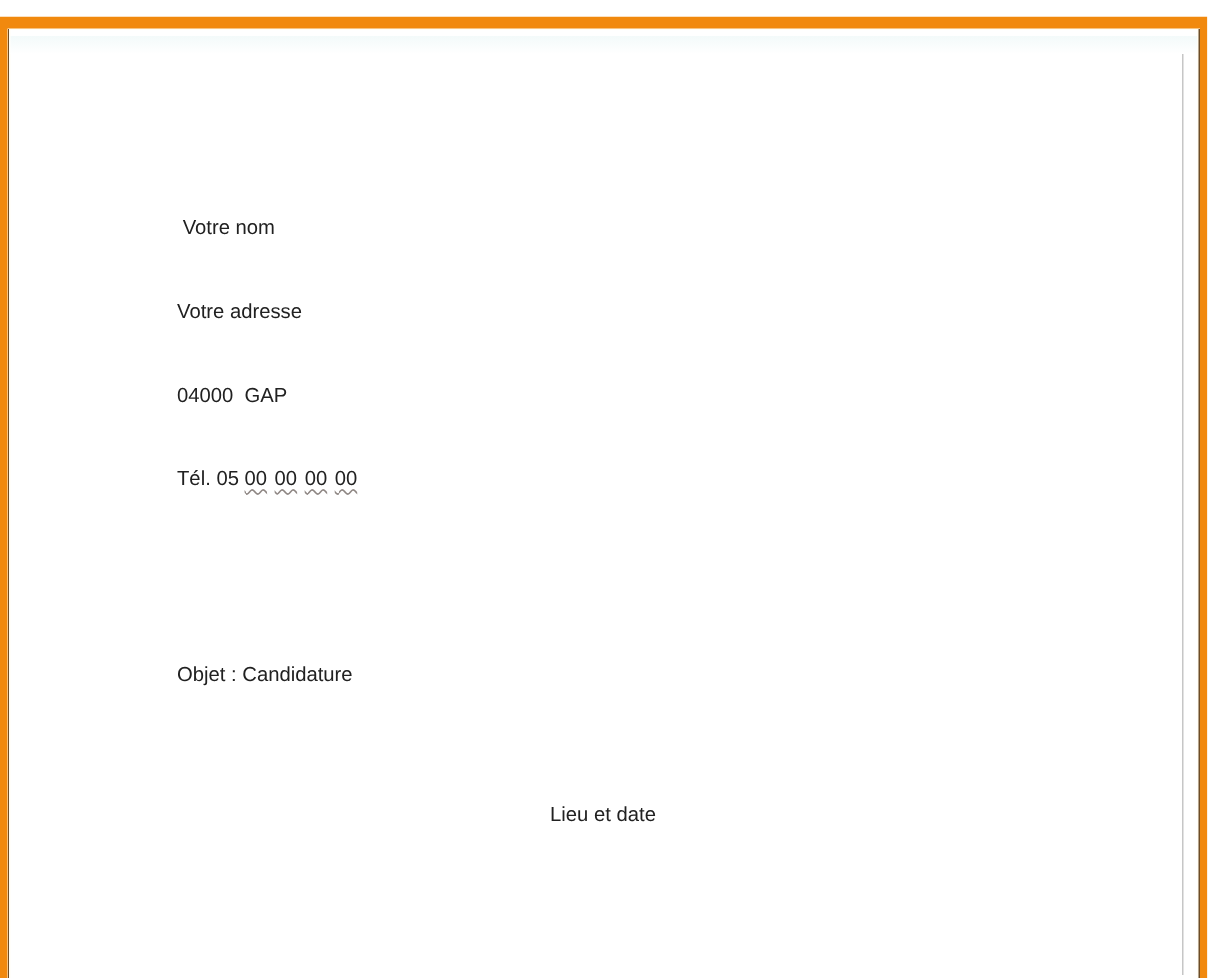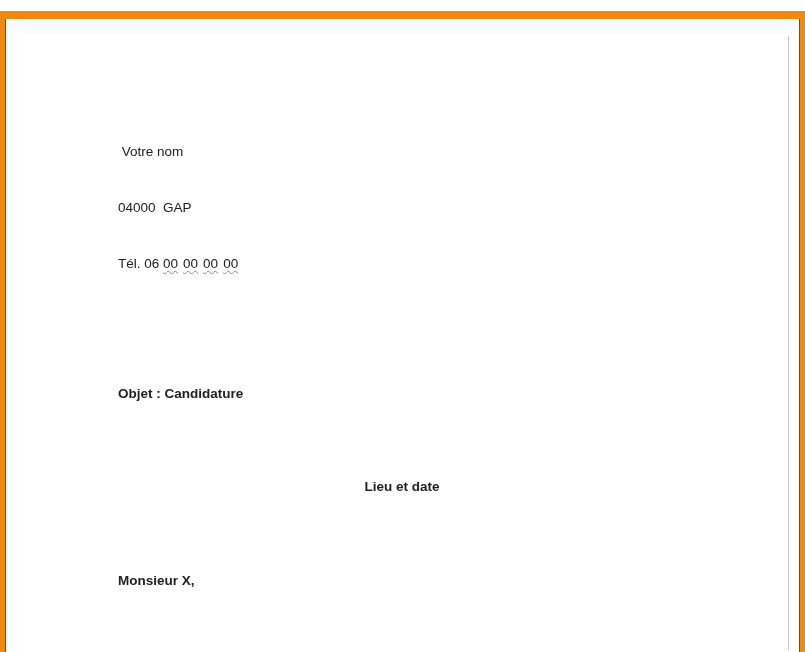--- a/index.html
+++ b/index.html
@@ -41,21 +41,21 @@
   }
   .letter {
     position: absolute;
     left: 0; top: 0; right: 0;
     padding: 30px 60px 0 111px;
     font-size: 13.5px;
     line-height: 18.6px;
     color: #212121;
     white-space: pre;
   }
-  .block { margin-top: 19px; font-weight: bold; }
+  .block { margin-top: 19px; }
   .place-date { text-align: center; padding-right: 52px; }
   .squiggle {
     text-decoration-line: underline;
     text-decoration-style: wavy;
     text-decoration-color: #8f8784;
     text-decoration-thickness: 1px;
     text-underline-offset: 2px;
     margin-right: 5px;
   }
 </style>
@@ -65,29 +65,29 @@
 <div class="canvas">
   <div class="frame">
     <div class="page">
       <div class="page-top-tint"></div>
       <div class="page-edge"></div>
 
       <div class="letter">
 
         <div>
           <div> Votre nom</div>
+          <div>Votre adresse</div>
           <div>04000  GAP</div>
-          <div><span>Tél. 06 </span><span class="squiggle">00</span><span class="squiggle">00</span><span class="squiggle">00</span><span class="squiggle">00</span></div>
+          <div><span>Tél. 05 </span><span class="squiggle">00</span><span class="squiggle">00</span><span class="squiggle">00</span><span class="squiggle">00</span></div>
         </div>
 
         <div class="block">Objet : Candidature</div>
 
         <div class="block place-date">Lieu et date</div>
 
-        <div class="block">Monsieur X,</div>
 
         
         
         
         
         
 
         
 
       </div>

